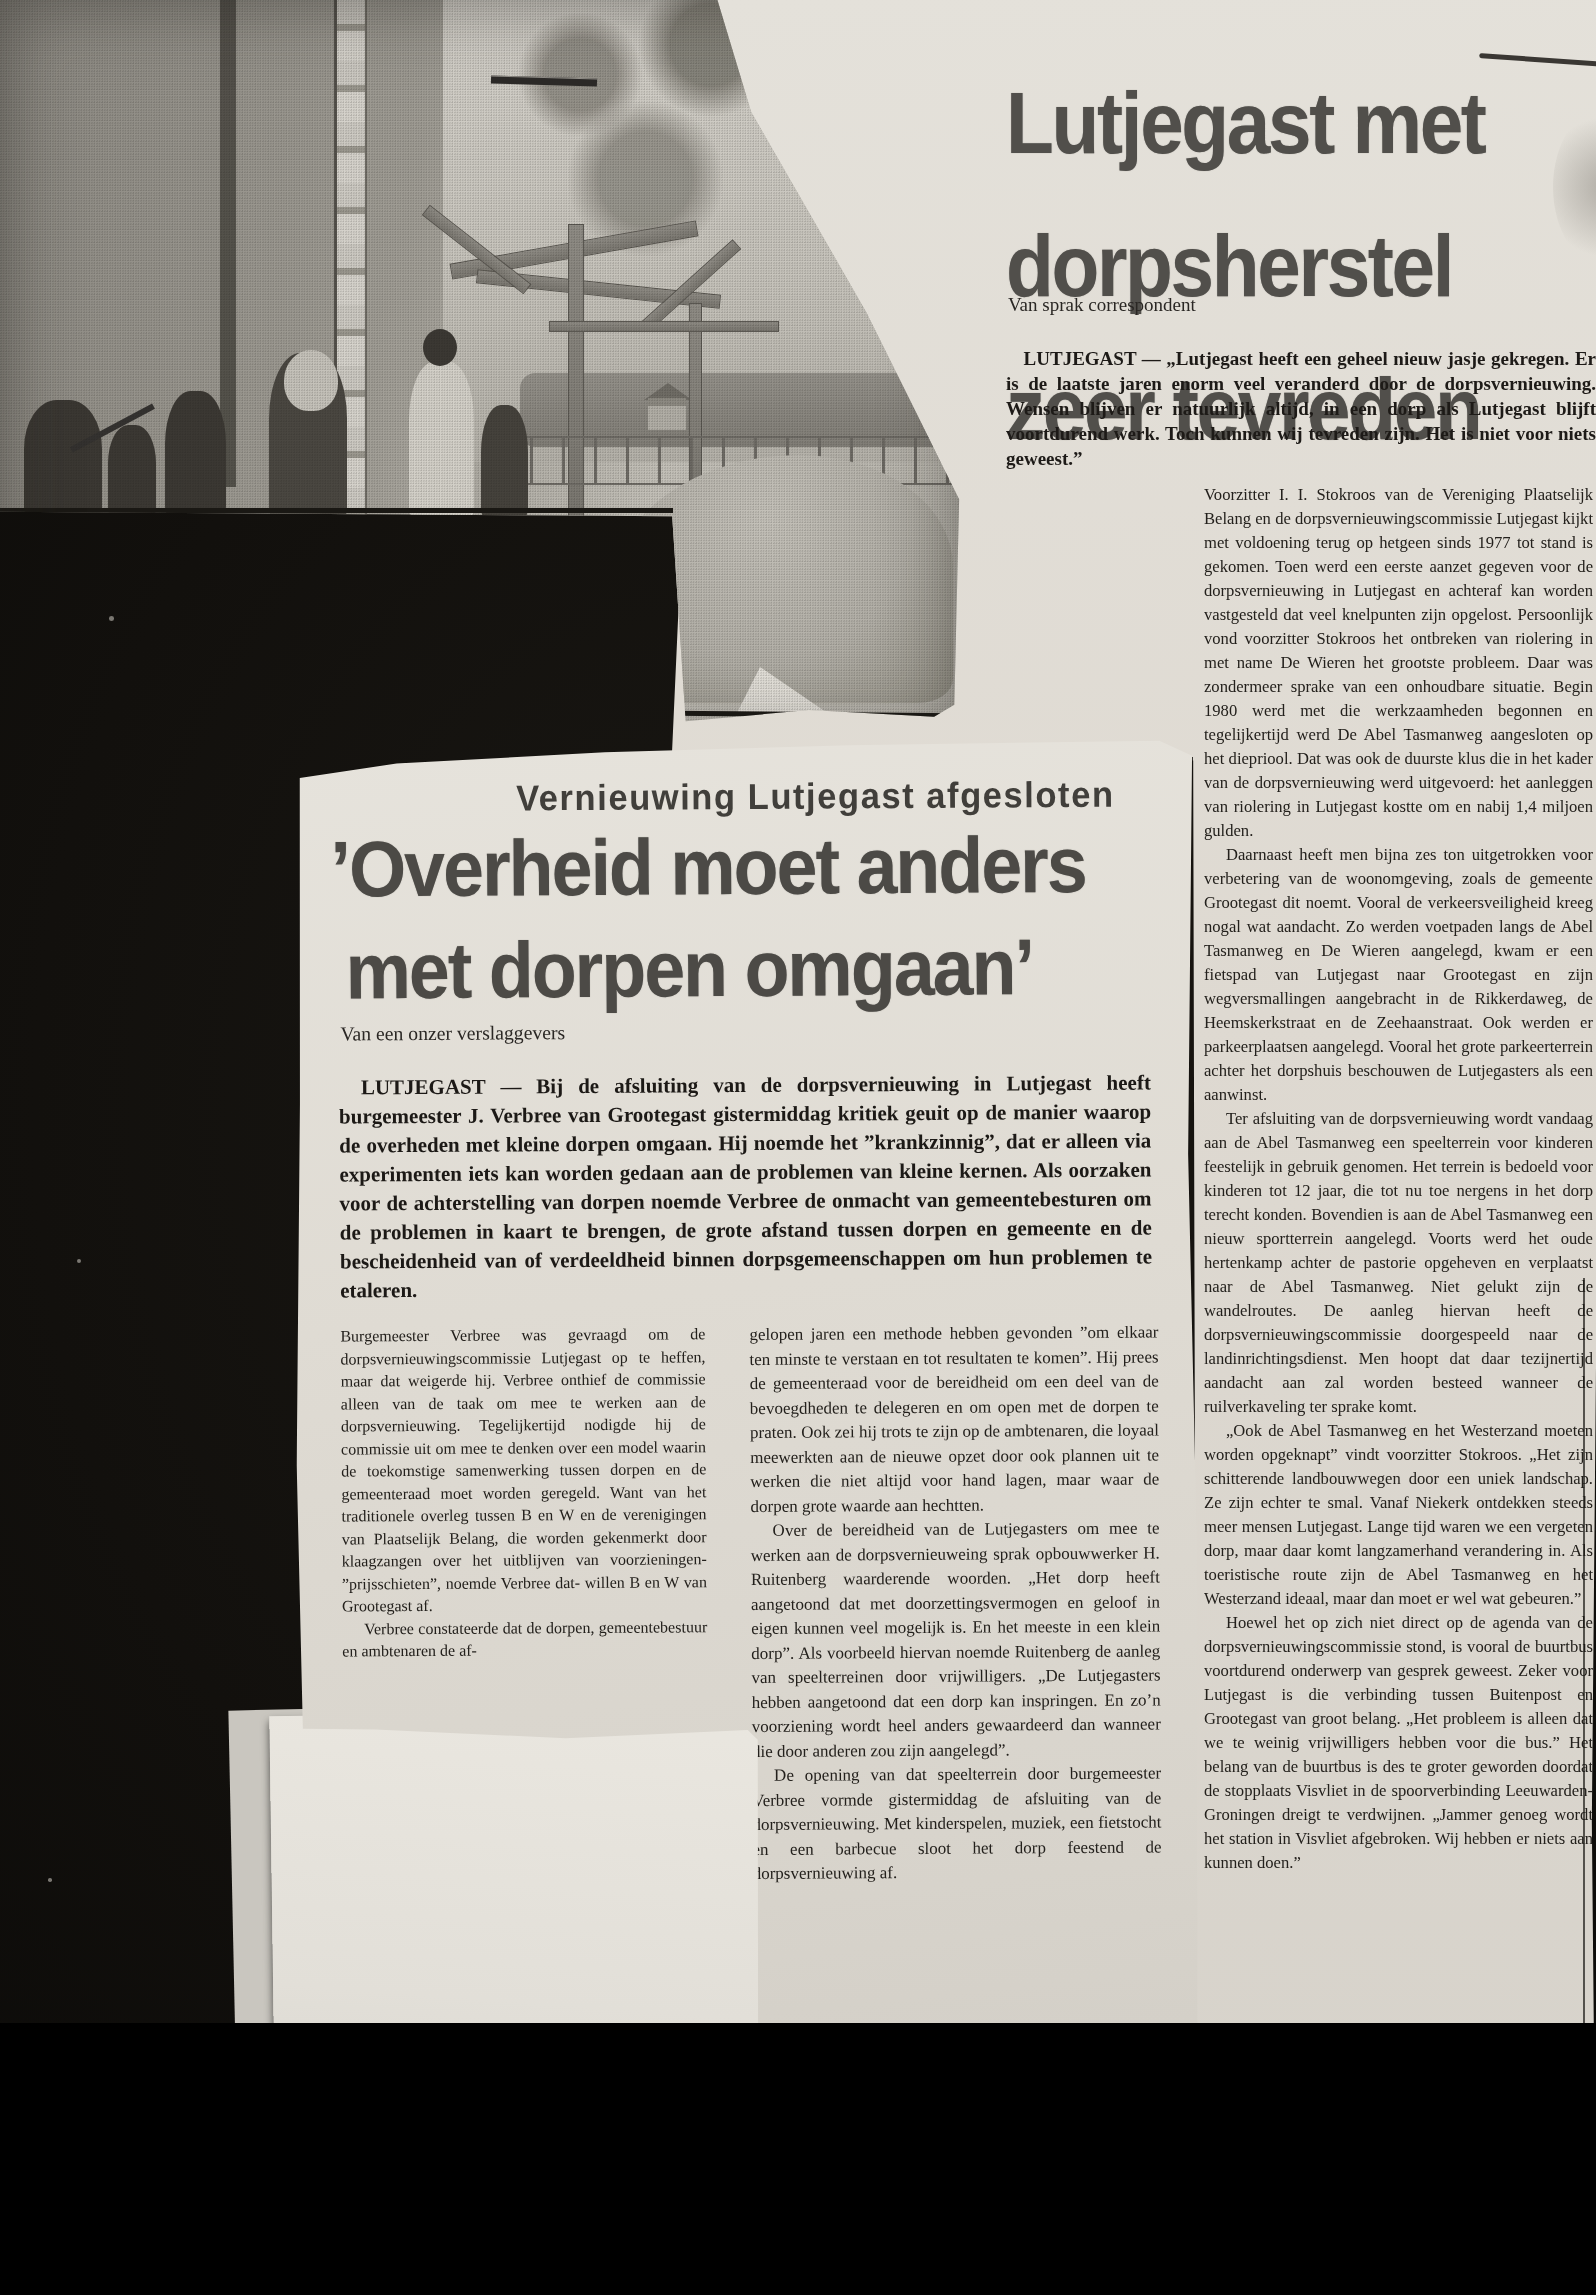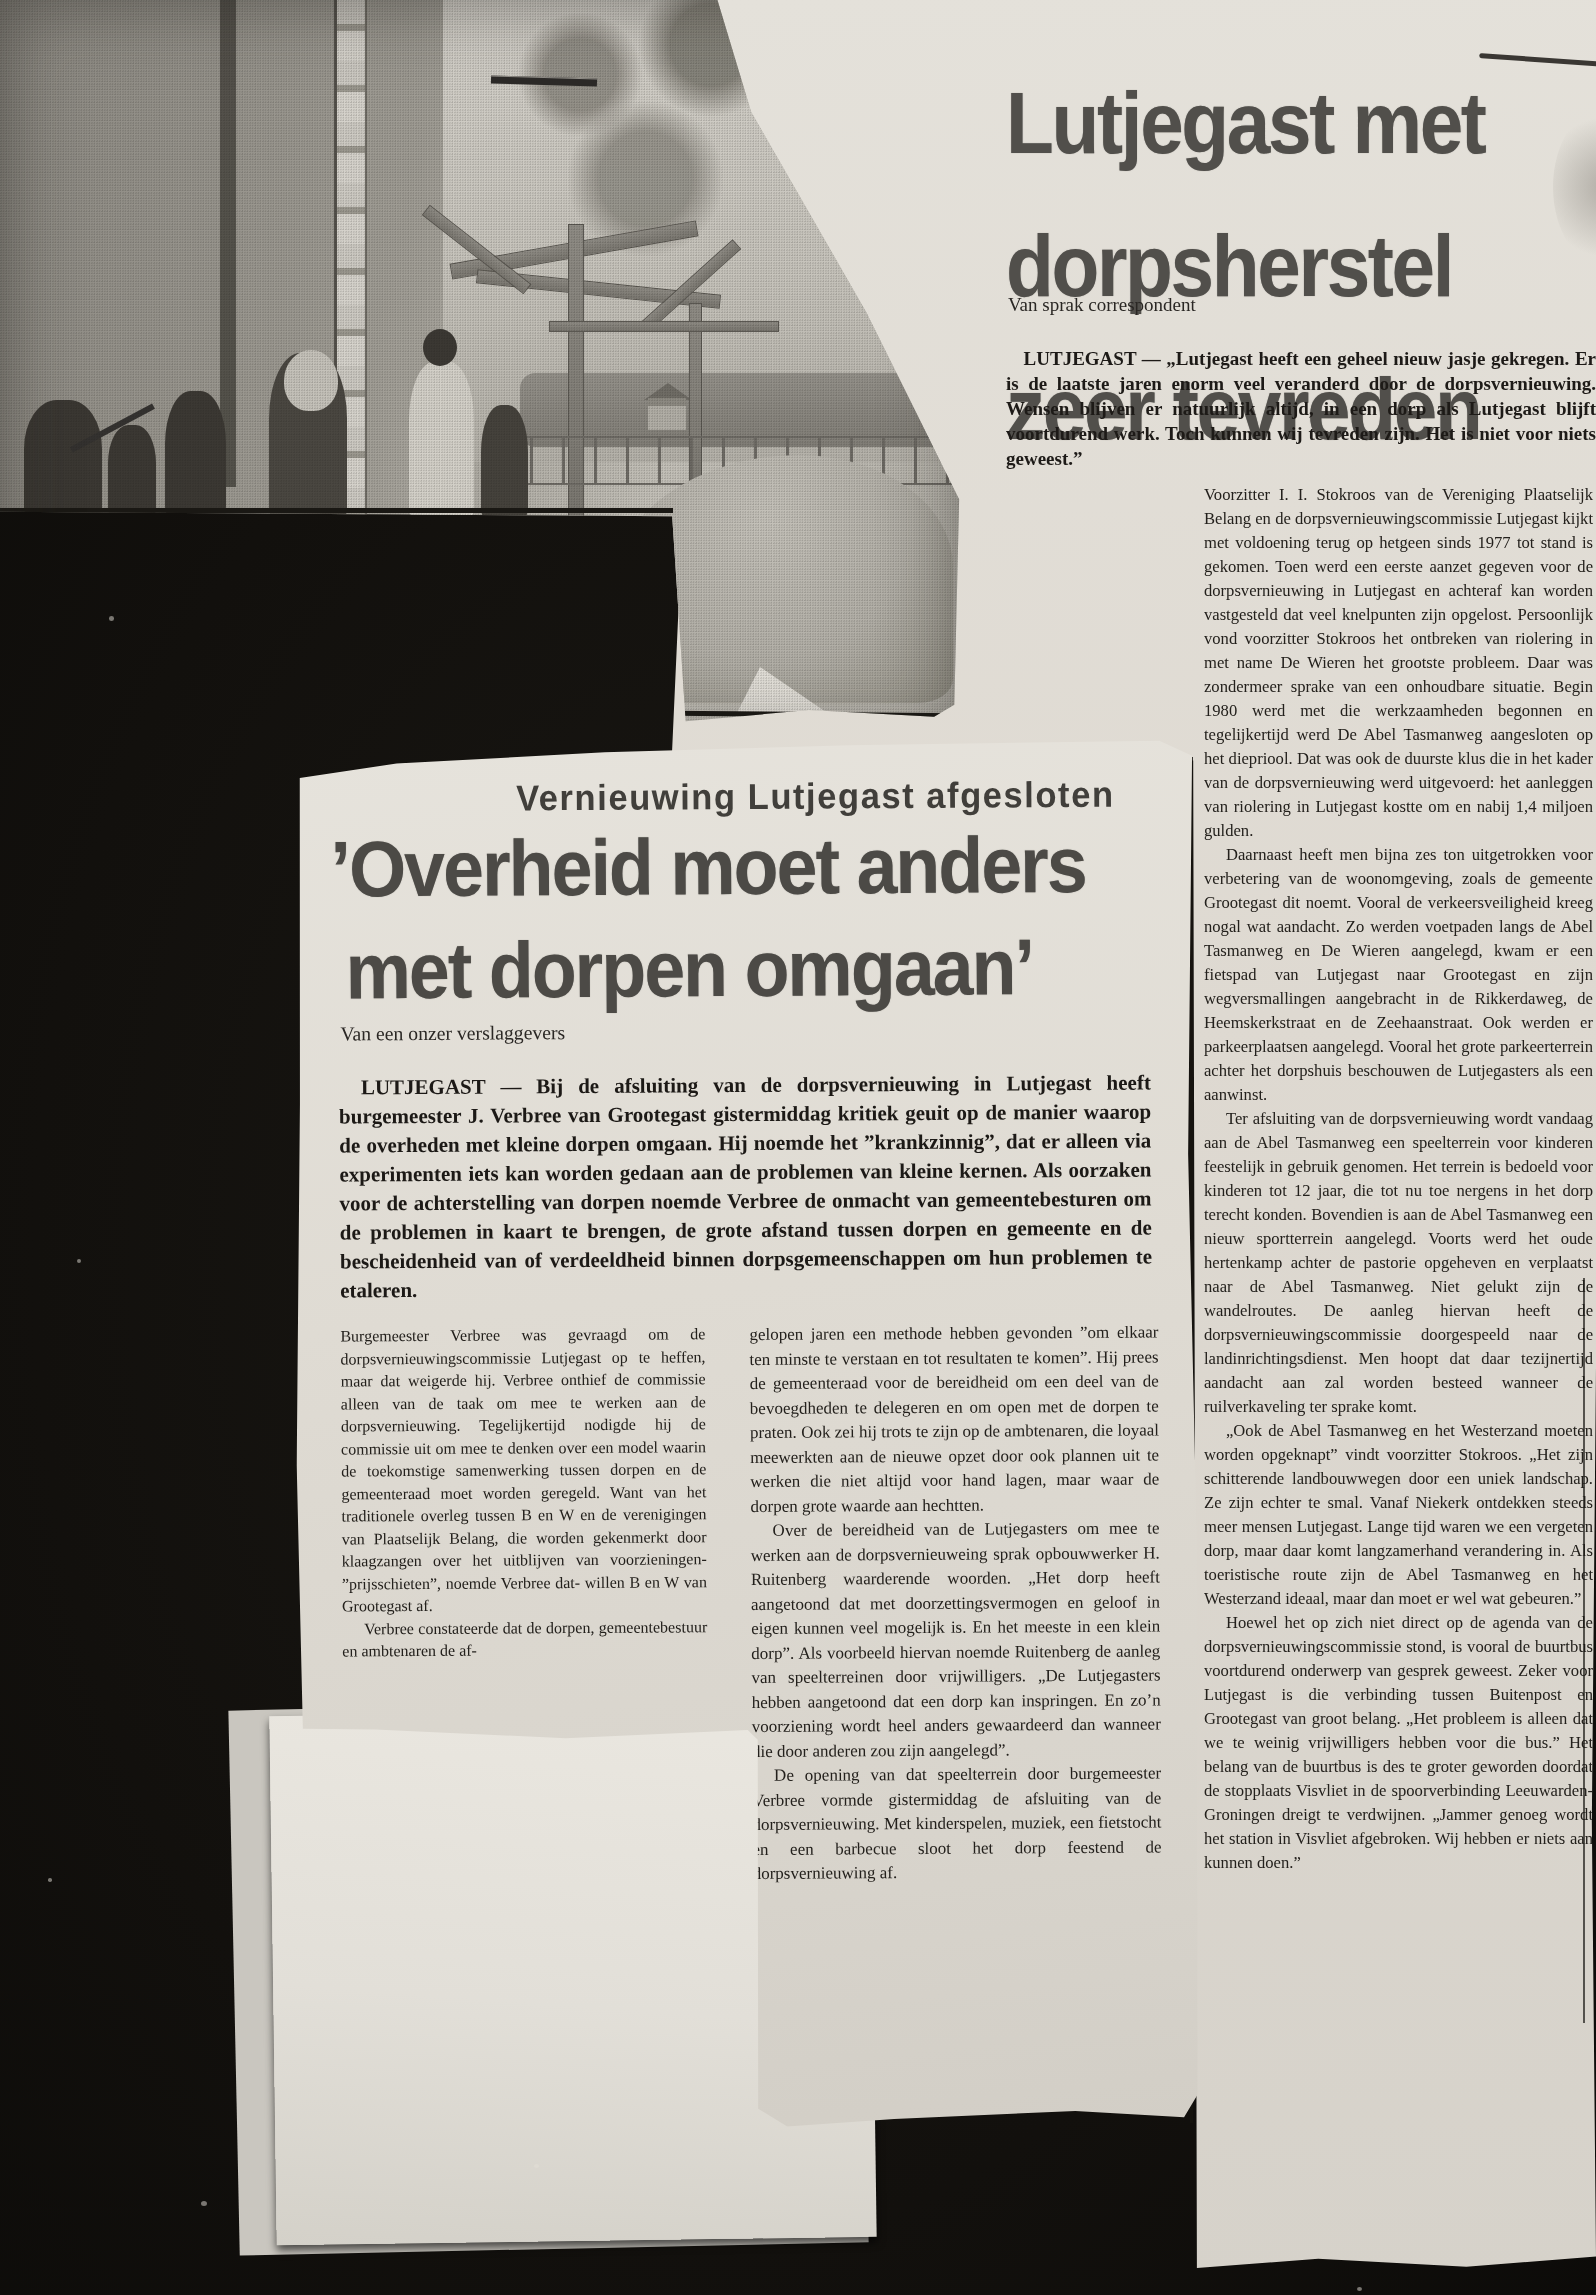--- a/index.html
+++ b/index.html
@@ -1,16 +1,16 @@
 <!DOCTYPE html>
 <html style="font-size:8.3px"><head>
 <meta charset="utf-8">
 <style>
   html,body{margin:0;padding:0;background:#000;}
-  #canvas{position:relative;width:1597px;height:2295px;overflow:hidden;
+  #canvas{position:relative;width:1597px;height:2023px;overflow:hidden;
     background:radial-gradient(ellipse at 45% 55%, #191713 0%, #12100d 55%, #0b0a08 100%);
     font-family:"Liberation Serif", serif;}
   .abs{position:absolute;}
   
   .paper{position:absolute;background:linear-gradient(178deg,#e4e1da 0%,#ded9d1 45%,#d6d2ca 100%);}
   #paper-top{left:670px;top:0;width:926px;height:2277px;
     clip-path:polygon(2.8% 0,100% 0,100% 60%,99.55% 80%,100% 99.1%,86% 99.55%,70% 99.2%,56.9% 99.6%,56.5% 33.4%,30% 33.3%,0.2% 33.2%,1% 26%,1.9% 12%);}
   #paper-main{left:292px;top:739px;width:906px;height:1392px;transform:rotate(-0.35deg);
     background:linear-gradient(174deg,#e6e3dc 0%,#dfdbd3 40%,#d8d4cc 78%,#d2cec6 100%);
     clip-path:polygon(1.3% 2.6%,12% 1.6%,35% 0.9%,62% 0.5%,96.2% 0.3%,99.8% 1.4%,99.1% 30%,99.8% 58%,99.5% 97.6%,98% 99.2%,86% 98.7%,66% 99.2%,54.2% 99.7%,51% 98.4%,51.2% 71.9%,50.1% 71.2%,30% 71.7%,9% 71%,1% 70.9%,0.5% 52%,1.1% 26%);}

